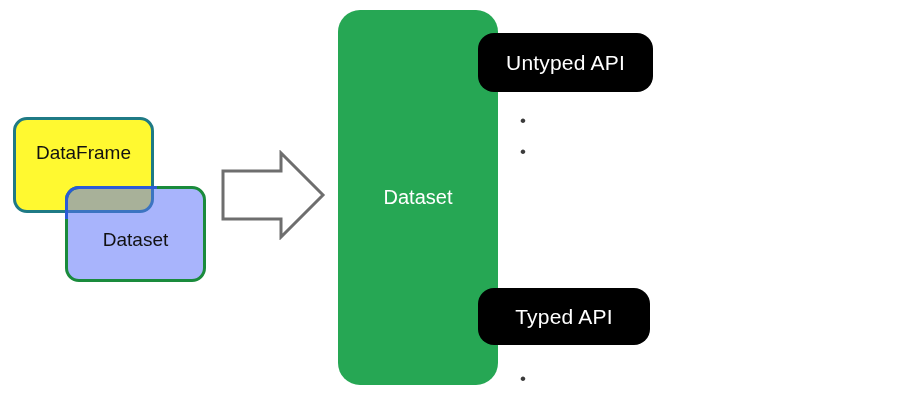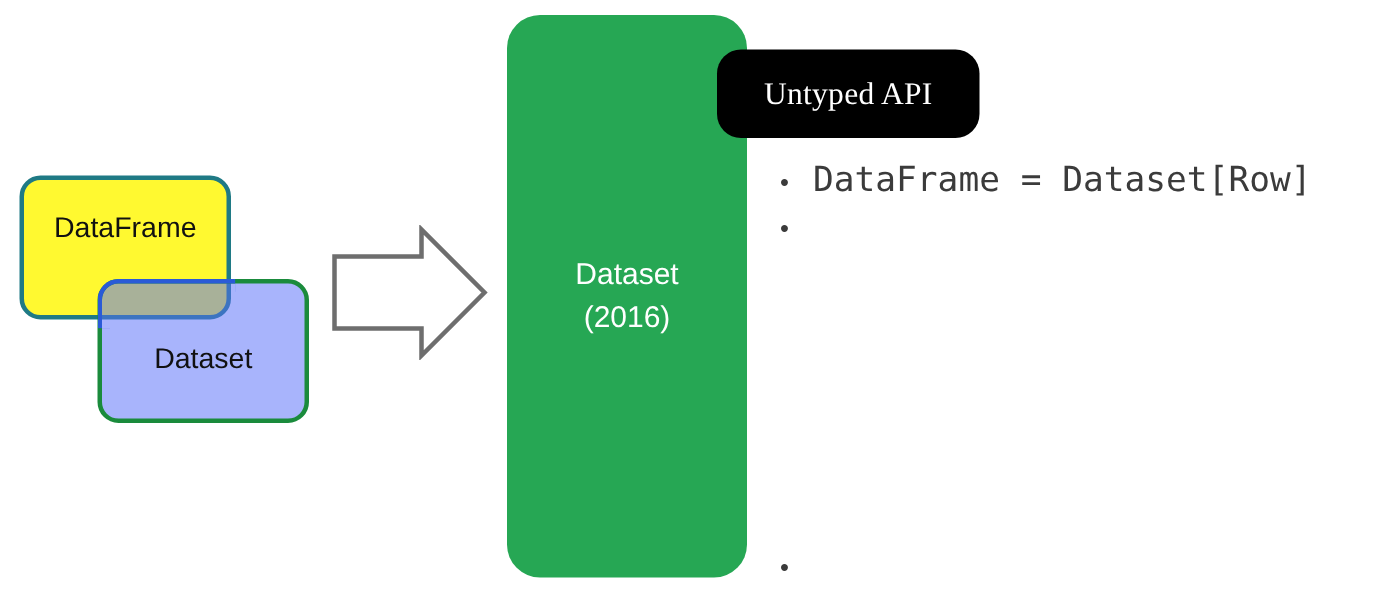--- a/index.html
+++ b/index.html
@@ -125,21 +125,20 @@
   .api-pill .pill-label {
     color: #ffffff;
     font-size: 21px;
     letter-spacing: 0.2px;
   }
   #untyped-api-pill {
     left: 478px;
     top: 33px;
     width: 175px;
     height: 59px;
-    font-family: Liberation Serif, serif;
   }
   #typed-api-pill {
     left: 478px;
     top: 288px;
     width: 172px;
     height: 57px;
   }
 
   
   .bullet-list {
@@ -187,37 +186,38 @@
   <div class="venn-box" id="dataset-box">
     <span class="venn-label">Dataset</span>
   </div>
 
   <svg id="flow-arrow" viewBox="0 0 106 90">
     <polygon points="3,21 61,21 61,3 103,45 61,87 61,69 3,69" fill="#ffffff" stroke="#6e6e6e" stroke-width="3" stroke-linejoin="miter"></polygon>
   </svg>
 
   <div id="dataset-2016-panel">
     <div class="panel-line">Dataset</div>
-    <div class="panel-line">(2016)</div>
   </div>
 
   <div class="api-pill" id="untyped-api-pill">
     <span class="pill-label">Untyped API</span>
   </div>
 
   <ul class="bullet-list" id="untyped-bullets">
     <li>
       <span class="bullet-dot">•</span>
-      <span class="bullet-text">DataFrame = Dataset[Row]</span>
     </li>
     <li>
       <span class="bullet-dot">•</span>
     </li>
   </ul>
 
+  <div class="api-pill" id="typed-api-pill">
+    <span class="pill-label">Typed API</span>
+  </div>
 
   <ul class="bullet-list" id="typed-bullets">
     <li>
       <span class="bullet-dot">•</span>
     </li>
   </ul>
 
 </div>
 
 </body></html>

